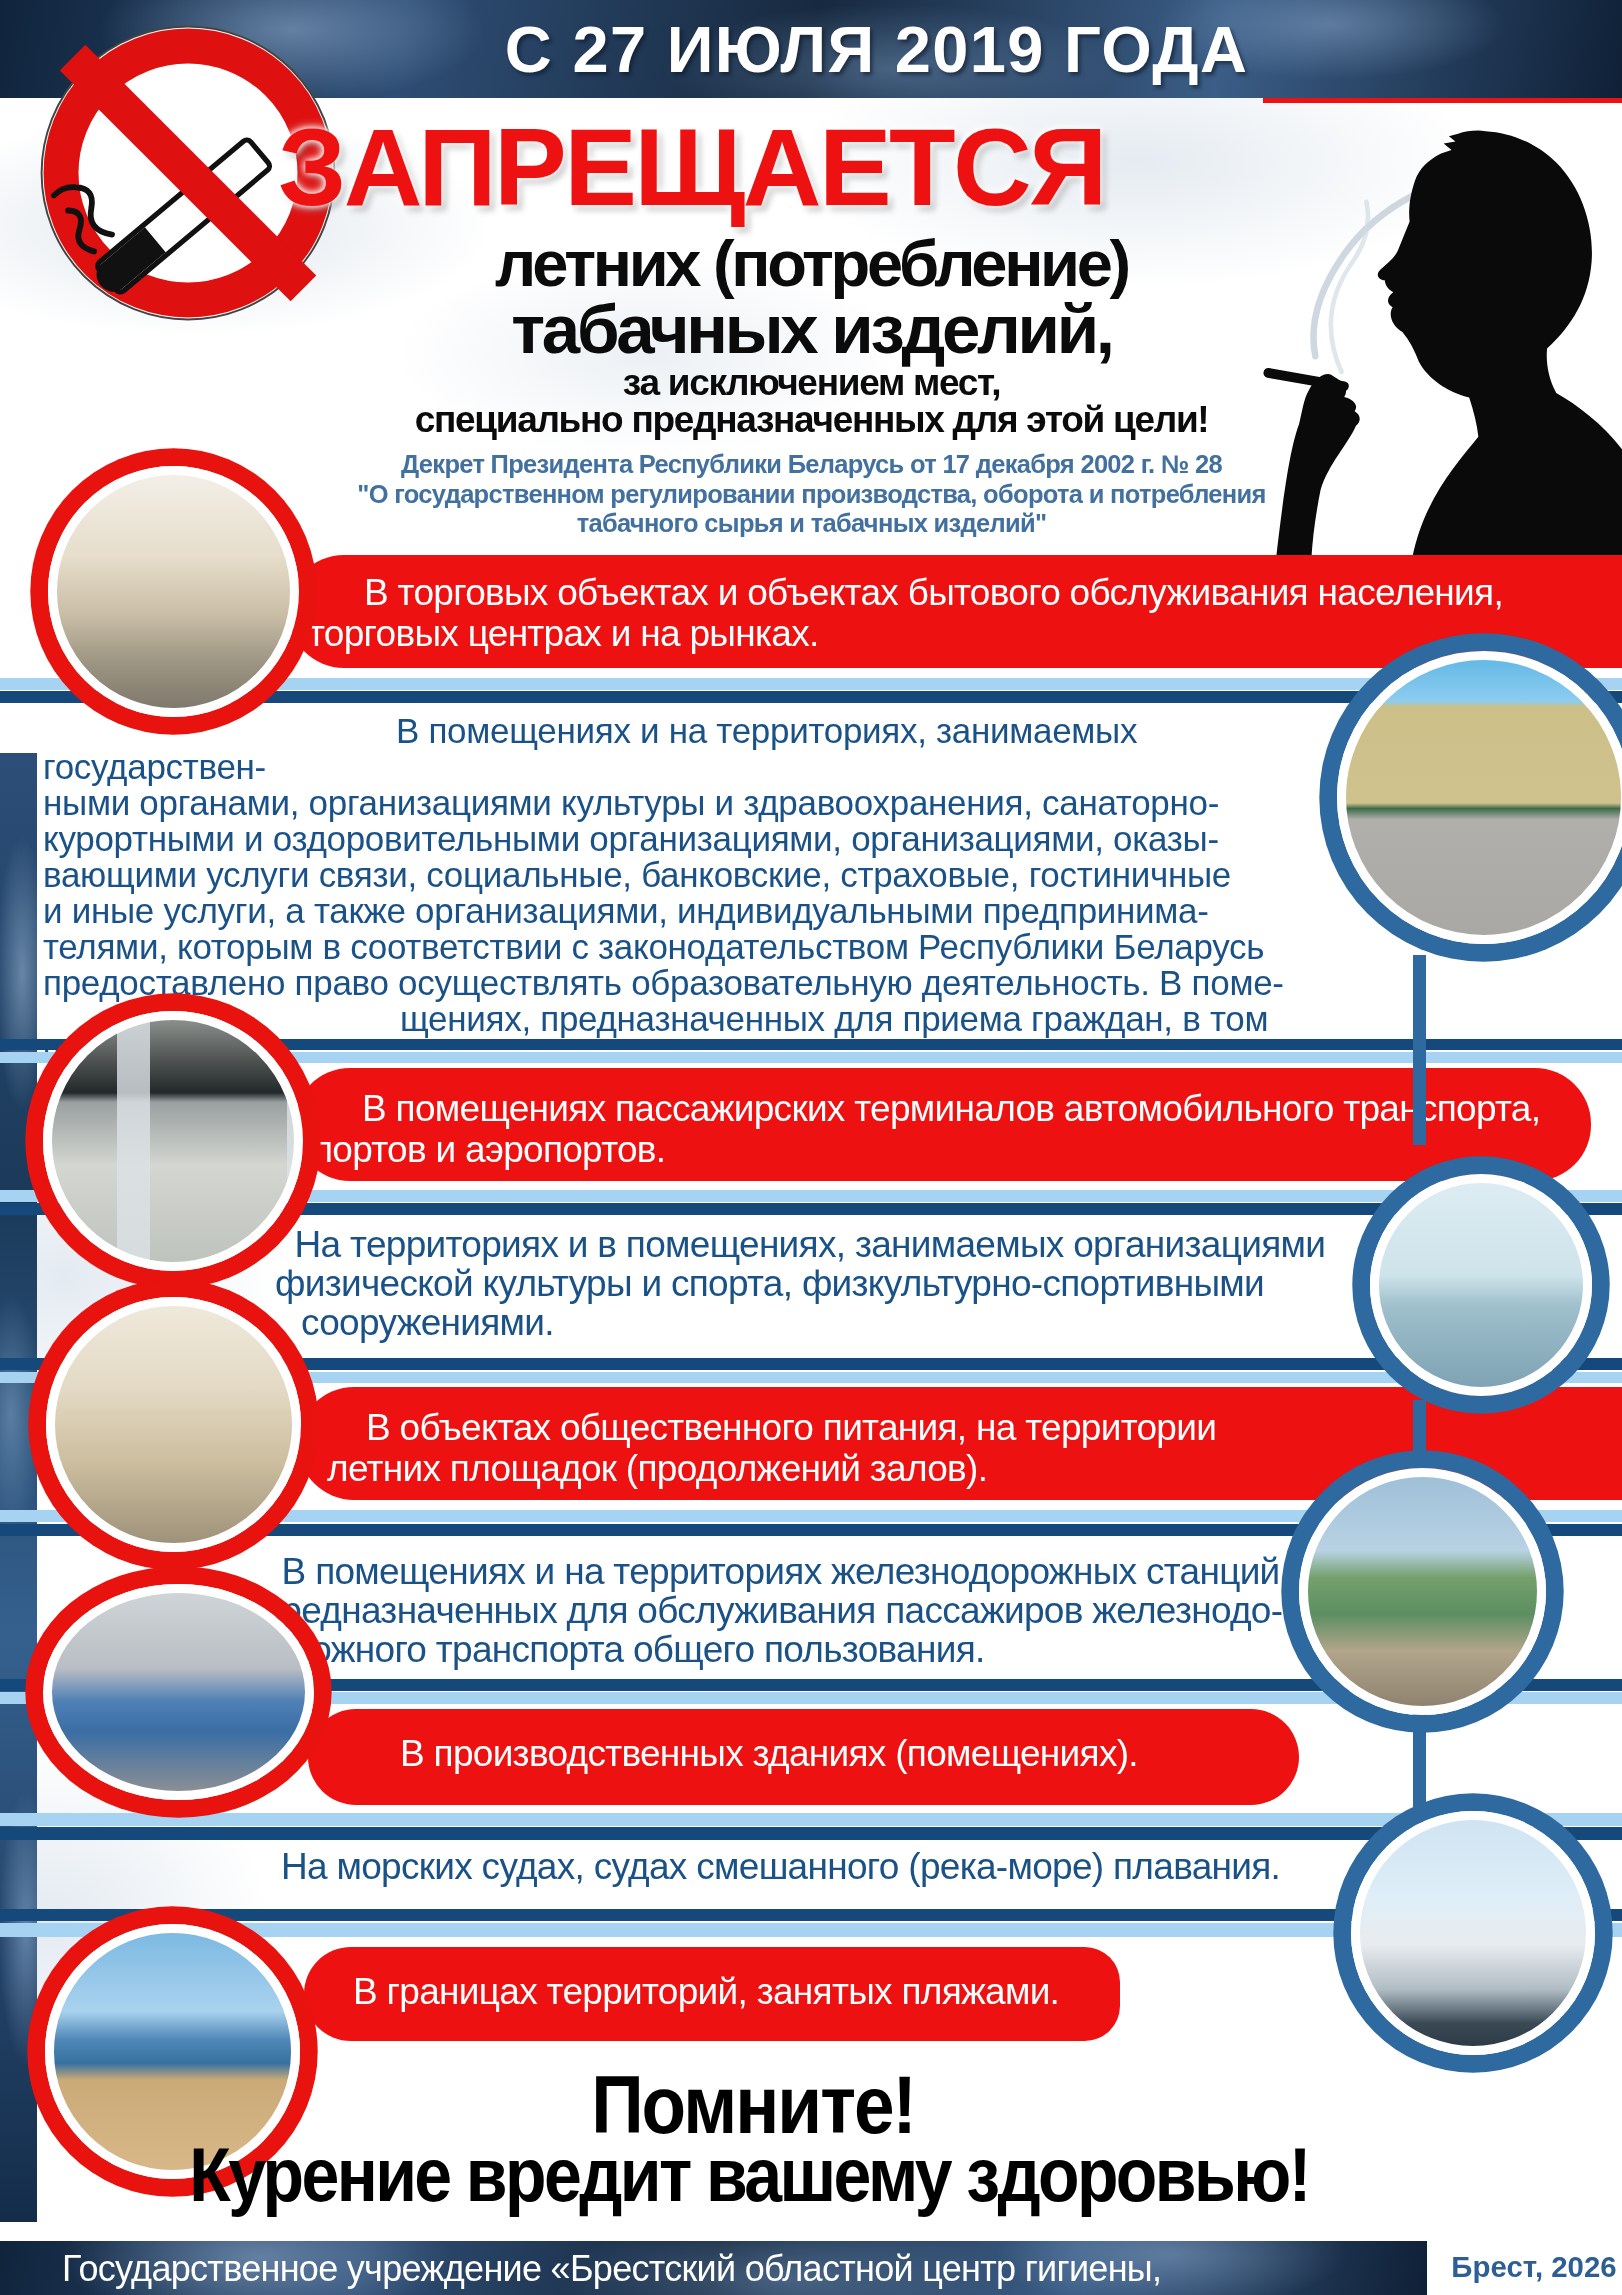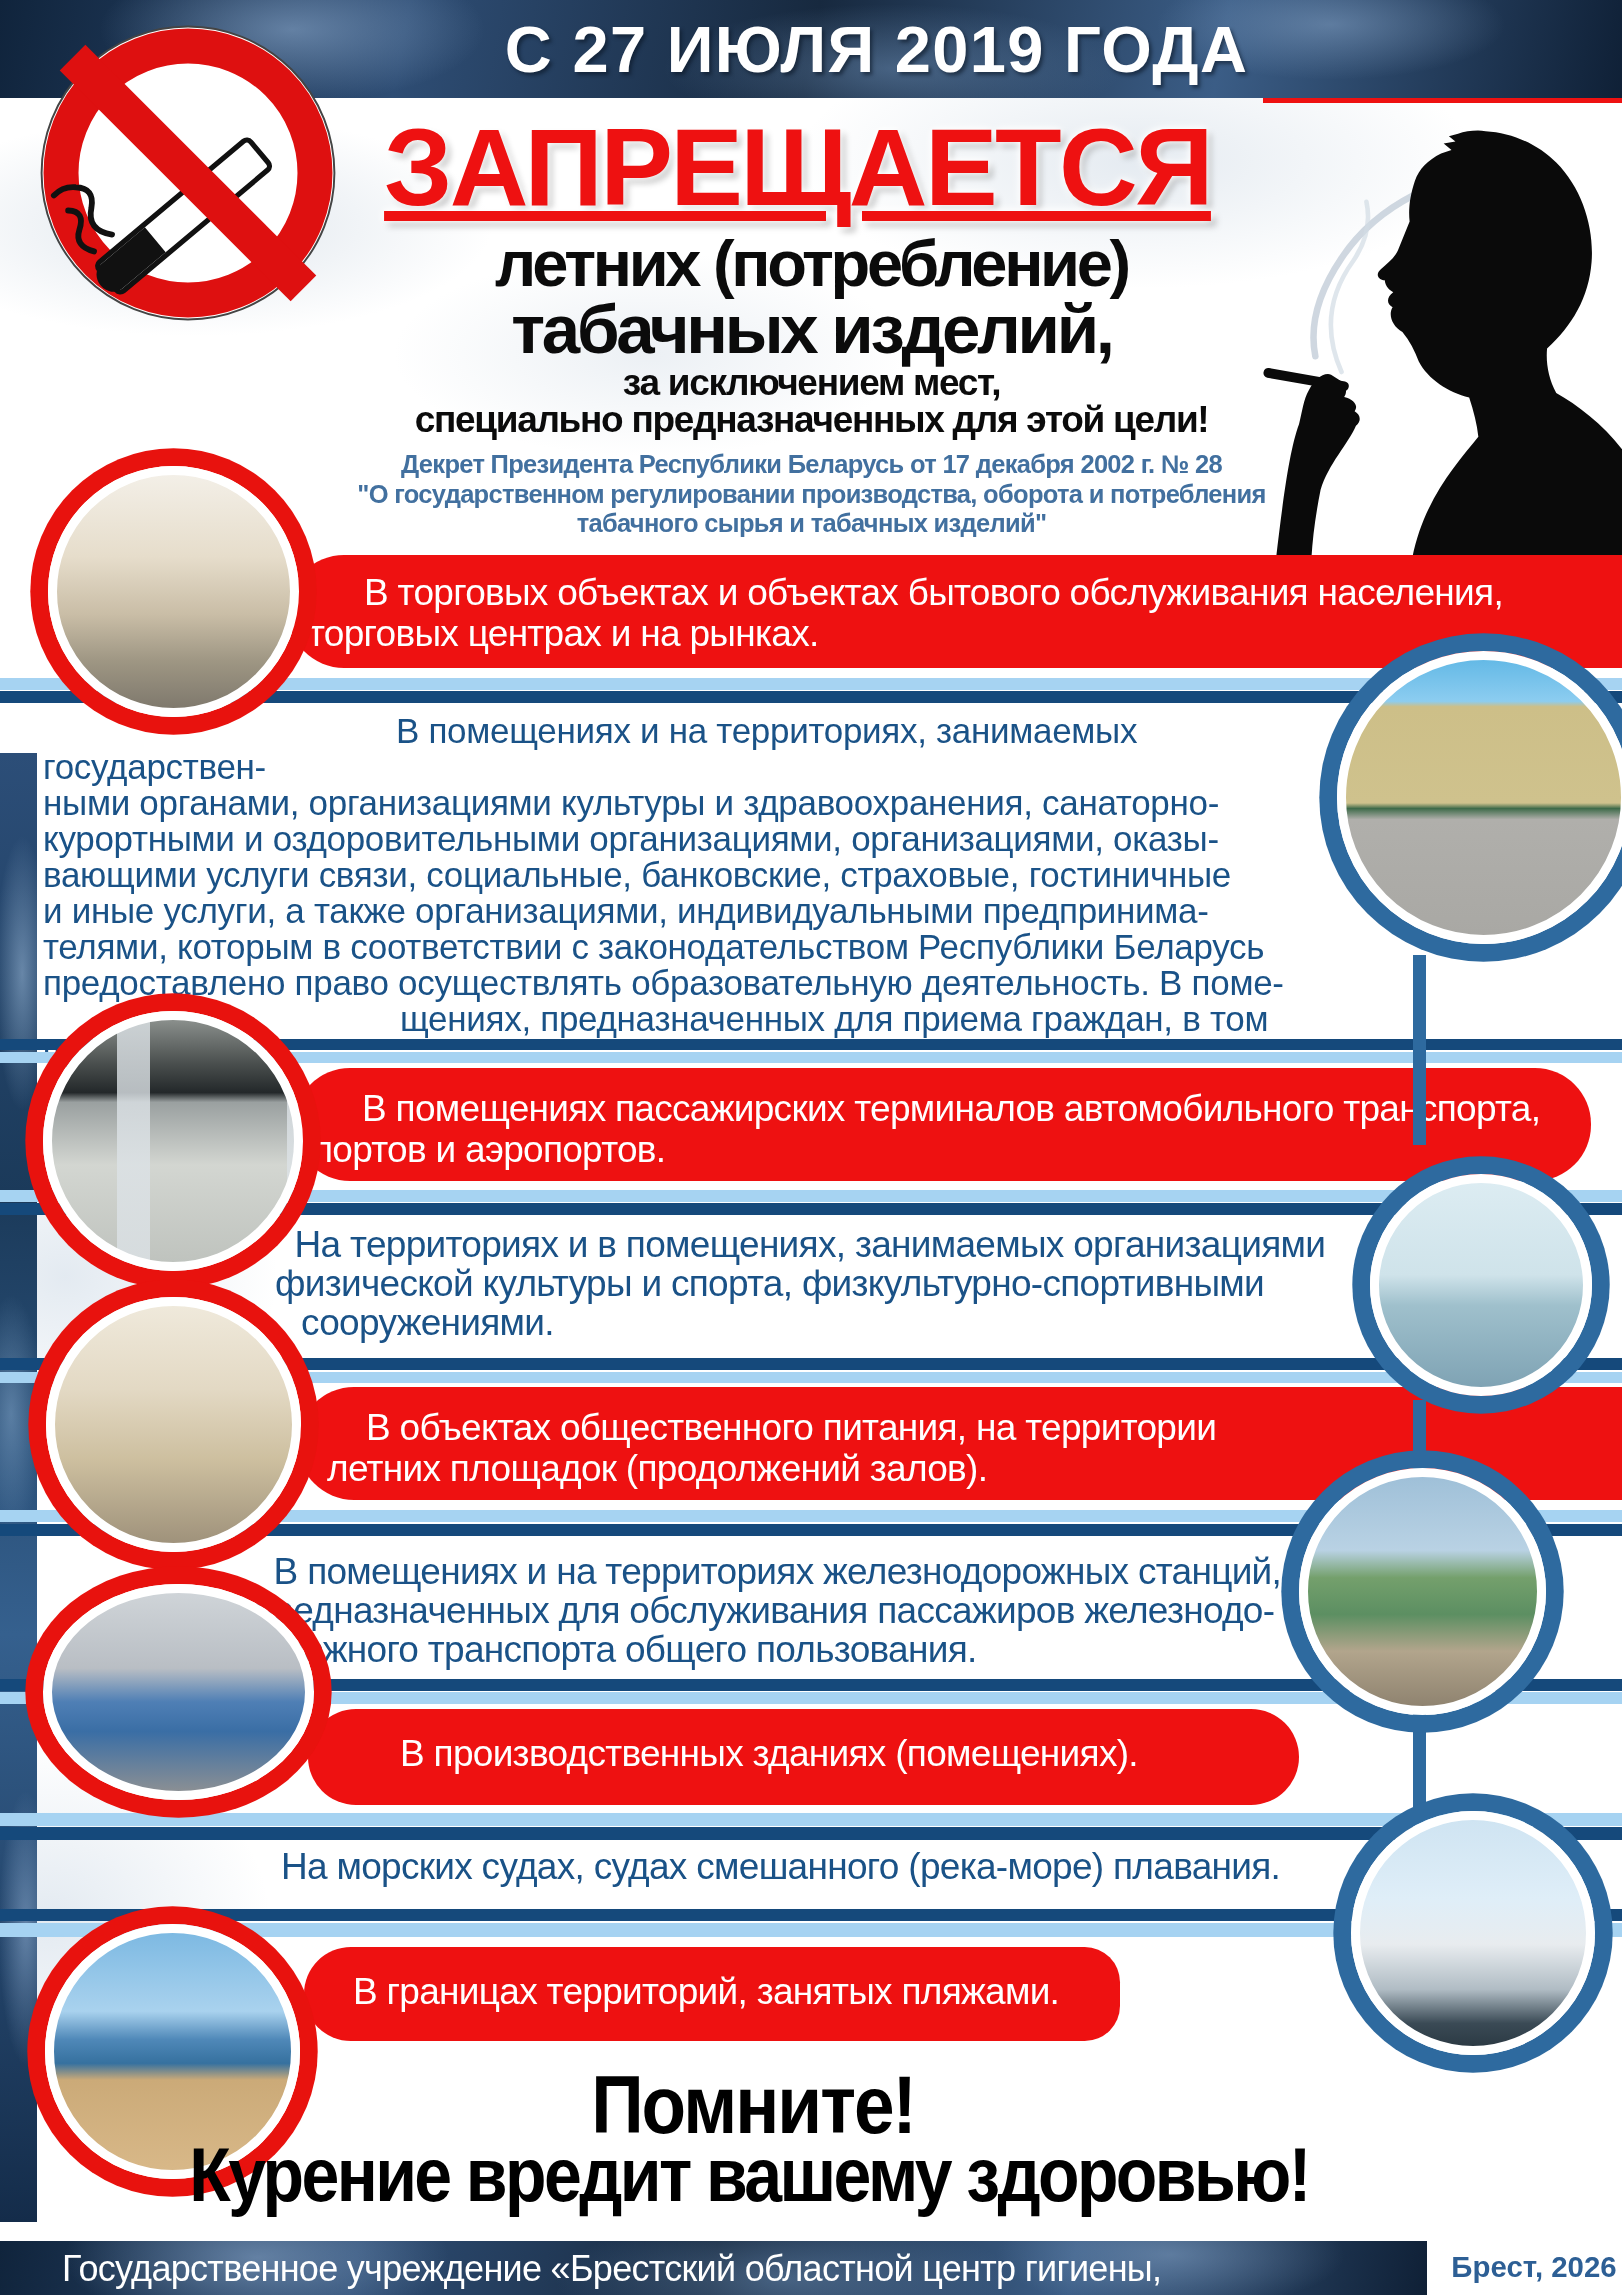--- a/index.html
+++ b/index.html
@@ -29,23 +29,23 @@
       radial-gradient(ellipse 458px 170px at 12% 6%, rgba(185,200,215,.45), transparent 65%),
       radial-gradient(ellipse 523px 196px at 70% 3%, rgba(190,205,220,.40), transparent 65%),
       radial-gradient(ellipse 393px 157px at 40% 12%, rgba(200,212,224,.35), transparent 65%),
       radial-gradient(ellipse 327px 262px at 4% 55%, rgba(175,195,215,.35), transparent 65%),
       radial-gradient(ellipse 340px 275px at 3% 85%, rgba(175,195,215,.35), transparent 65%);}
 
   
   #header-title{left:366px;top:10.5px;width:1021px;height:77px;line-height:77px;text-align:center;
     color:#ffffff;font-size:65px;font-weight:700;letter-spacing:1.3px;
     text-shadow:2.6px 3.3px 3.9px rgba(10,20,35,.55);}
-  #title-main{left:248px;top:110px;width:1099px;text-align:center;color:#ee1111;
+  #title-main{left:278px;top:110px;width:1099px;color:#ee1111;
     font-size:109px;font-weight:800;letter-spacing:-2.6px;line-height:115px;
-    text-shadow:0 0 10.5px #fff,0 0 6.5px #fff,4.6px 5.2px 6.5px rgba(0,0,0,.25);text-decoration:underline;}
+    text-shadow:0 0 10.5px #fff,0 0 6.5px #fff,4.6px 5.2px 6.5px rgba(0,0,0,.25);}
   .blackhead{left:262px;width:1099px;text-align:center;color:#0b0b0b;font-weight:800;}
   #title-sub1{top:230px;font-size:65px;line-height:68px;letter-spacing:-3.3px;}
   #title-sub2{top:294px;font-size:69px;line-height:71px;letter-spacing:-3.3px;}
   #title-exc1{top:364px;font-size:37px;line-height:38px;letter-spacing:-1.3px;}
   #title-exc2{top:400px;font-size:37px;line-height:39px;letter-spacing:-1.3px;}
   .decree{left:262px;width:1099px;text-align:center;color:#42709f;font-weight:700;
     font-size:25.5px;line-height:29px;letter-spacing:-0.7px;}
   #decree-1{top:450px;} #decree-2{top:480px;} #decree-3{top:509px;}
 
   
@@ -71,21 +71,21 @@
   #sepB-n{top:1039px;height:11px;} #sepB-l{top:1052px;height:11px;}
   #sepC-l{top:1190px;height:12.4px;} #sepC-n{top:1203px;height:11.8px;}
   #sepD-n{top:1358px;height:11.8px;} #sepD-l{top:1372px;height:11px;}
   #sepE-l{top:1510px;height:12.4px;} #sepE-n{top:1524px;height:12.4px;}
   #sepF-n{top:1679px;height:11.8px;} #sepF-l{top:1692px;height:11.8px;}
   #sepG-l{top:1813px;height:13px;} #sepG-n{top:1827px;height:13px;}
   #sepH-n{top:1909px;height:12.4px;} #sepH-l{top:1923px;height:14.4px;}
 
   #paragraph{left:43px;top:713px;width:1305px;}
   #sec3{left:275px;top:1225px;width:1099px;}
-  #sec5{left:254px;top:1552px;width:1073px;}
+  #sec5{left:262px;top:1552px;width:1073px;}
   #sec7{left:281px;top:1847px;width:1021px;}
 
   
   #rem1{left:262px;top:2063px;width:982px;text-align:center;color:#000;
     font-size:73px;font-weight:800;letter-spacing:-2px;transform:scaleY(1.12);}
   #rem2{left:157px;top:2135px;width:1184px;text-align:center;color:#000;
     font-size:68px;font-weight:800;letter-spacing:-2.6px;transform:scaleY(1.12);}
   #footer-org{left:62px;top:2241px;width:1348px;height:55px;line-height:55px;color:#ffffff;
     font-size:36px;letter-spacing:-0.7px;}
   #footer-city{left:1427px;top:2250px;width:196px;text-align:center;color:#2d5f95;

